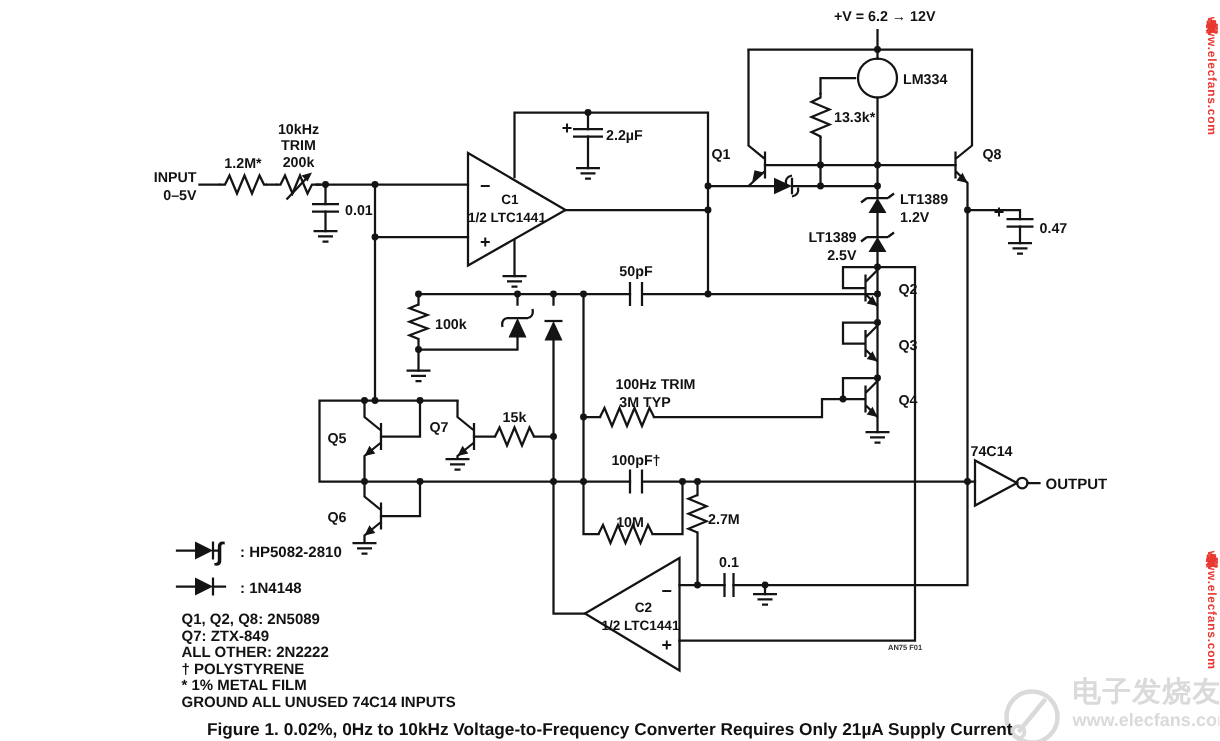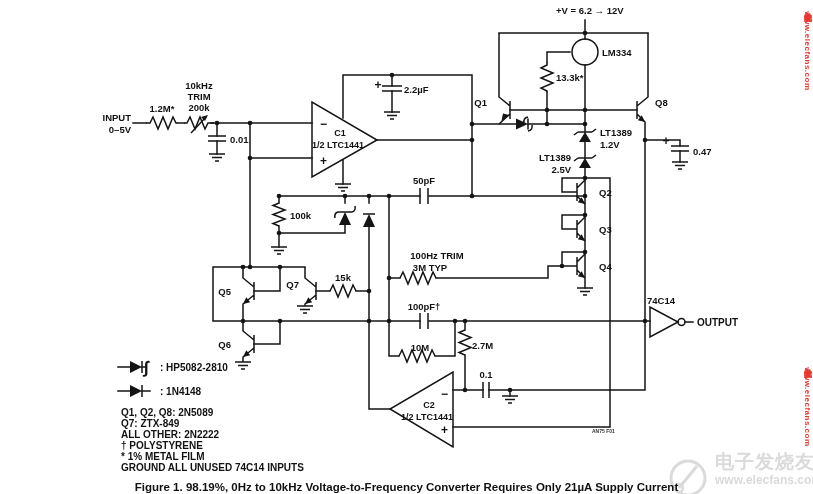--- a/index.html
+++ b/index.html
@@ -269,14 +269,14 @@
     <text class="t10" x="160" y="395">: 1N4148</text>
 
     <text class="t10" x="121" y="416">Q1, Q2, Q8: 2N5089</text>
     <text class="t10" x="121" y="427">Q7: ZTX-849</text>
     <text class="t10" x="121" y="438">ALL OTHER: 2N2222</text>
     <text class="t10" x="121" y="449">† POLYSTYRENE</text>
     <text class="t10" x="121" y="460">* 1% METAL FILM</text>
     <text class="t10" x="121" y="471">GROUND ALL UNUSED 74C14 INPUTS</text>
   </svg>
 
-  <div class="caption">Figure 1. 98.19%, 0Hz to 10kHz Voltage-to-Frequency Converter Requires Only 21µA Supply Current</div>
+  <div class="caption">Figure 1. 0.02%, 0Hz to 10kHz Voltage-to-Frequency Converter Requires Only 21µA Supply Current</div>
 </div>
 
 </body></html>

